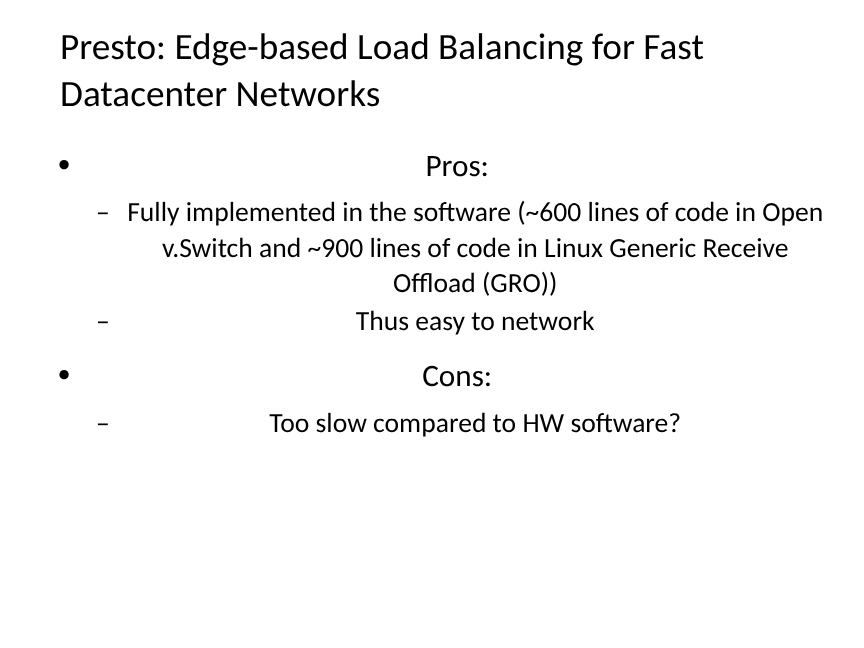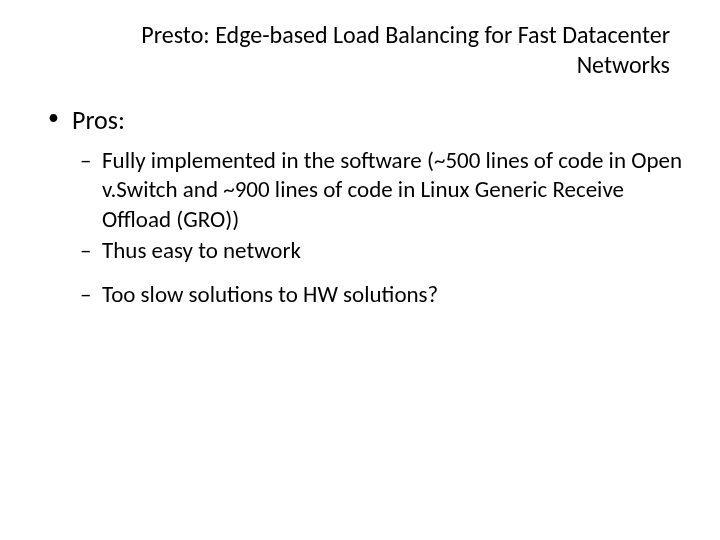--- a/index.html
+++ b/index.html
@@ -6,23 +6,23 @@
     body {
       width: 720px;
       height: 540px;
       background: #fff;
       font-family: Calibri, "Segoe UI", Arial, sans-serif;
       color: #000;
       padding: 20px 30px;
       overflow: hidden;
     }
     .title {
-      font-size: 24px;
+      font-size: 31px;
       font-weight: 400;
-      text-align: right;
+      text-align: left;
       line-height: 1.25;
       margin-bottom: 24px;
       padding: 0 20px;
     }
     .bullet-list {
       list-style: none;
     }
     .bullet-l1 {
       position: relative;
       padding-left: 42px;
@@ -45,29 +45,31 @@
       margin-bottom: 2px;
     }
     .bullet-l2::before {
       content: "–";
       position: absolute;
       left: 50px;
       top: 0;
     }
     .l1-group {
       margin-bottom: 14px;
+      text-align: center;
     }
   </style>
 </head>
 <body>
 
 <h1 class="title">Presto: Edge-based Load Balancing for Fast Datacenter Networks</h1>
 
 <ul class="bullet-list">
   <li class="l1-group">
     <div class="bullet-l1">Pros:</div>
-    <div class="bullet-l2">Fully implemented in the software (~500 lines of code in Open v.Switch and ~900 lines of code in Linux Generic Receive Offload (GRO))</div>
+    <div class="bullet-l2">Fully implemented in the software (~600 lines of code in Open v.Switch and ~900 lines of code in Linux Generic Receive Offload (GRO))</div>
     <div class="bullet-l2">Thus easy to network</div>
   </li>
   <li class="l1-group">
-    <div class="bullet-l2">Too slow solutions to HW solutions?</div>
+    <div class="bullet-l1">Cons:</div>
+    <div class="bullet-l2">Too slow compared to HW software?</div>
   </li>
 </ul>
 
 </body></html>

